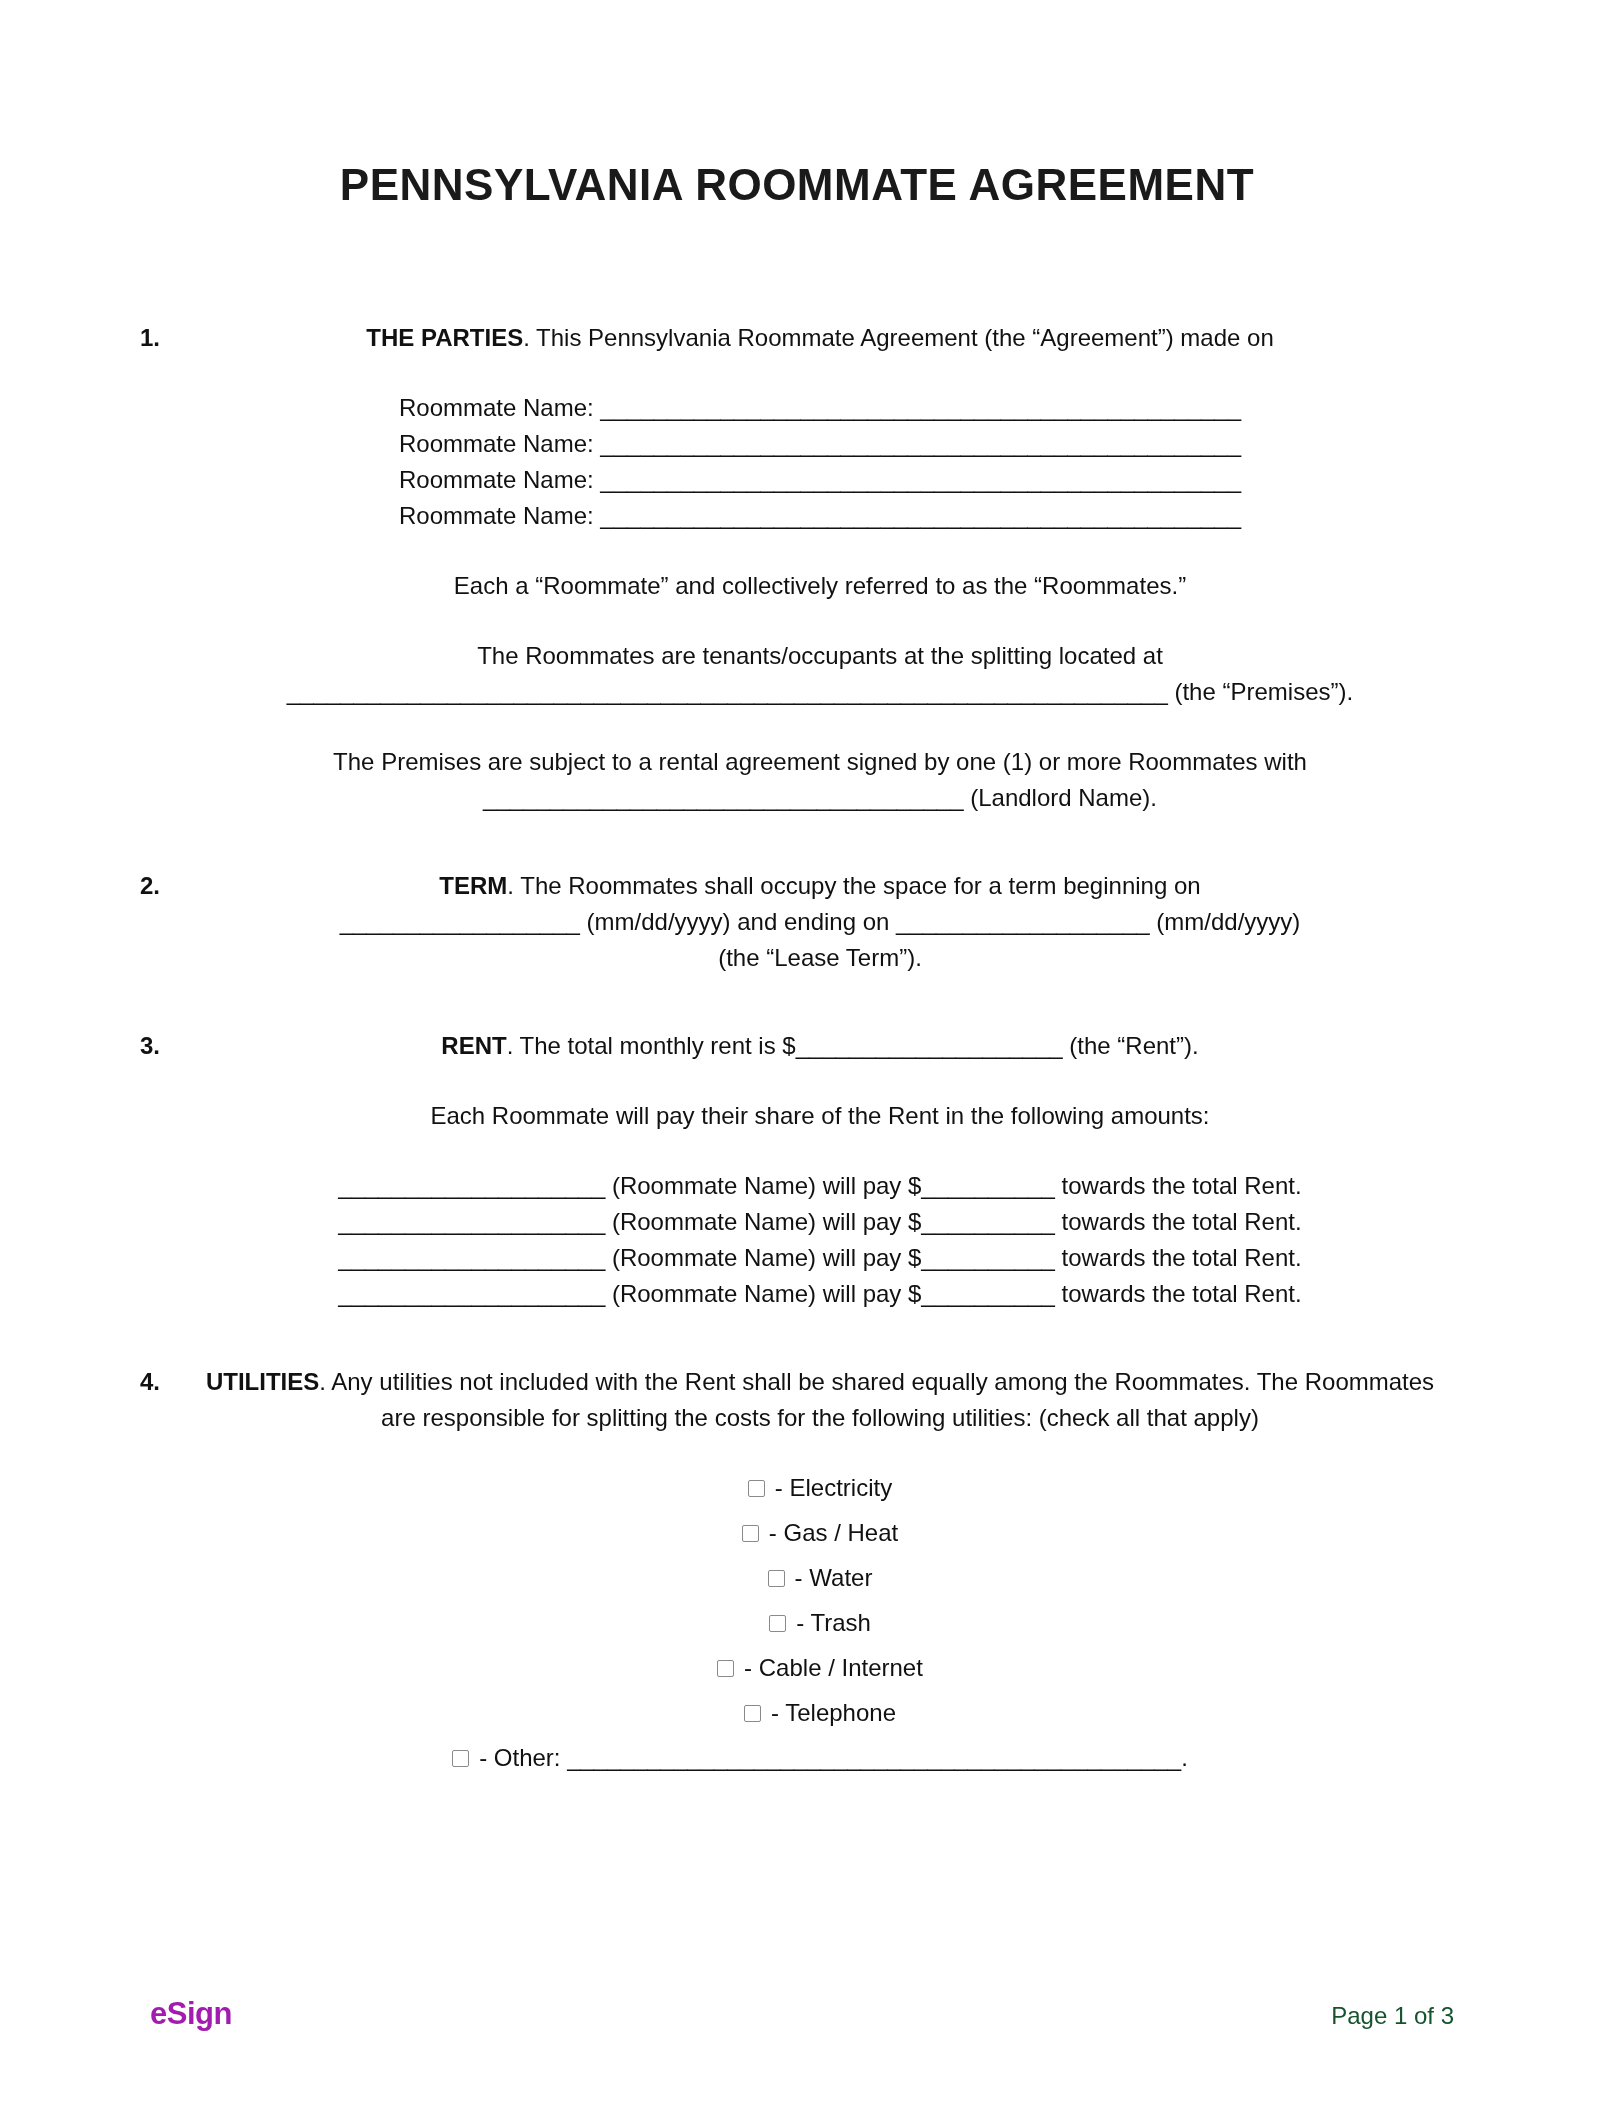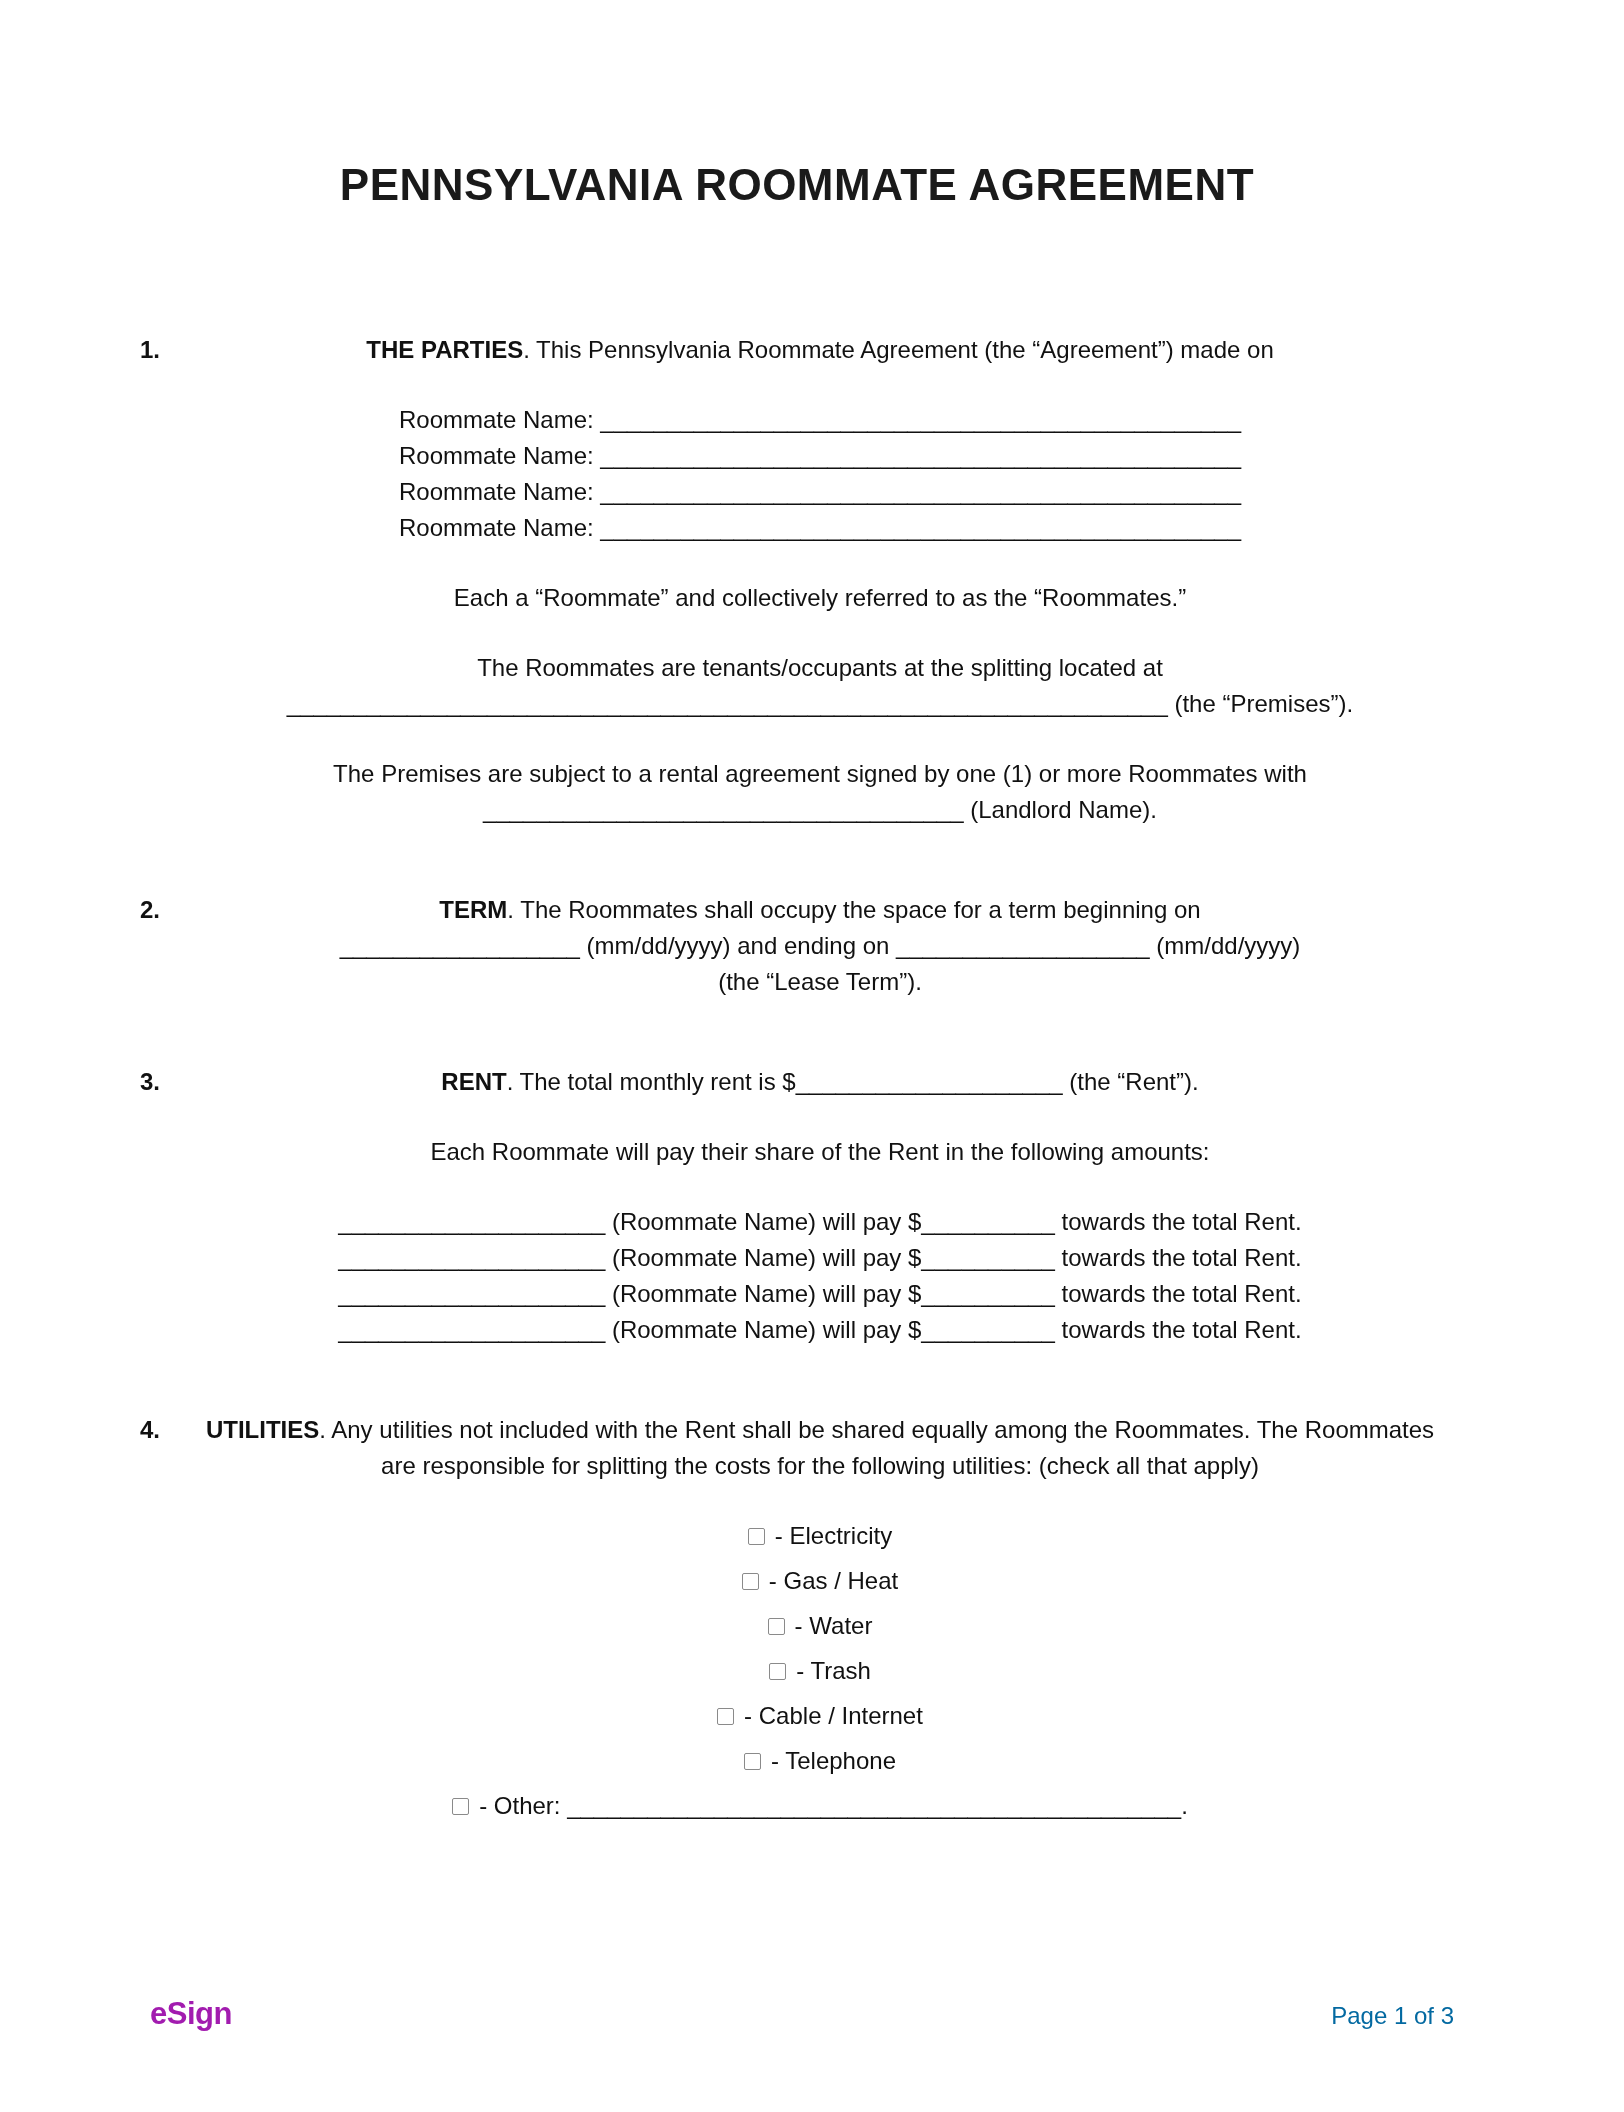--- a/index.html
+++ b/index.html
@@ -10,21 +10,20 @@
     font-family: "Liberation Sans", sans-serif;
     color: #111111;
   }
   .page {
     width: 1624px;
     min-height: 2112px;
     background: #ffffff;
     padding: 160px 170px 70px 140px;
     display: flex;
     flex-direction: column;
-    gap: 12px;
   }
   .title {
     font-size: 44px;
     font-weight: bold;
     text-align: center;
     letter-spacing: 0.5px;
     margin-bottom: 110px;
     color: #1a1a1a;
   }
   .numbered {
@@ -72,21 +71,21 @@
     padding: 40px 0 10px 10px;
   }
   .logo {
     font-size: 31px;
     font-weight: bold;
     letter-spacing: -0.5px;
     color: #a21caf;
   }
   .page-num {
     font-size: 24px;
-    color: #0369a1;
+    color: #14532d;
   }
 </style>
 </head>
 <body>
 
 <div class="page">
 
   <h1 class="title">PENNSYLVANIA ROOMMATE AGREEMENT</h1>
 
   <section class="numbered">

